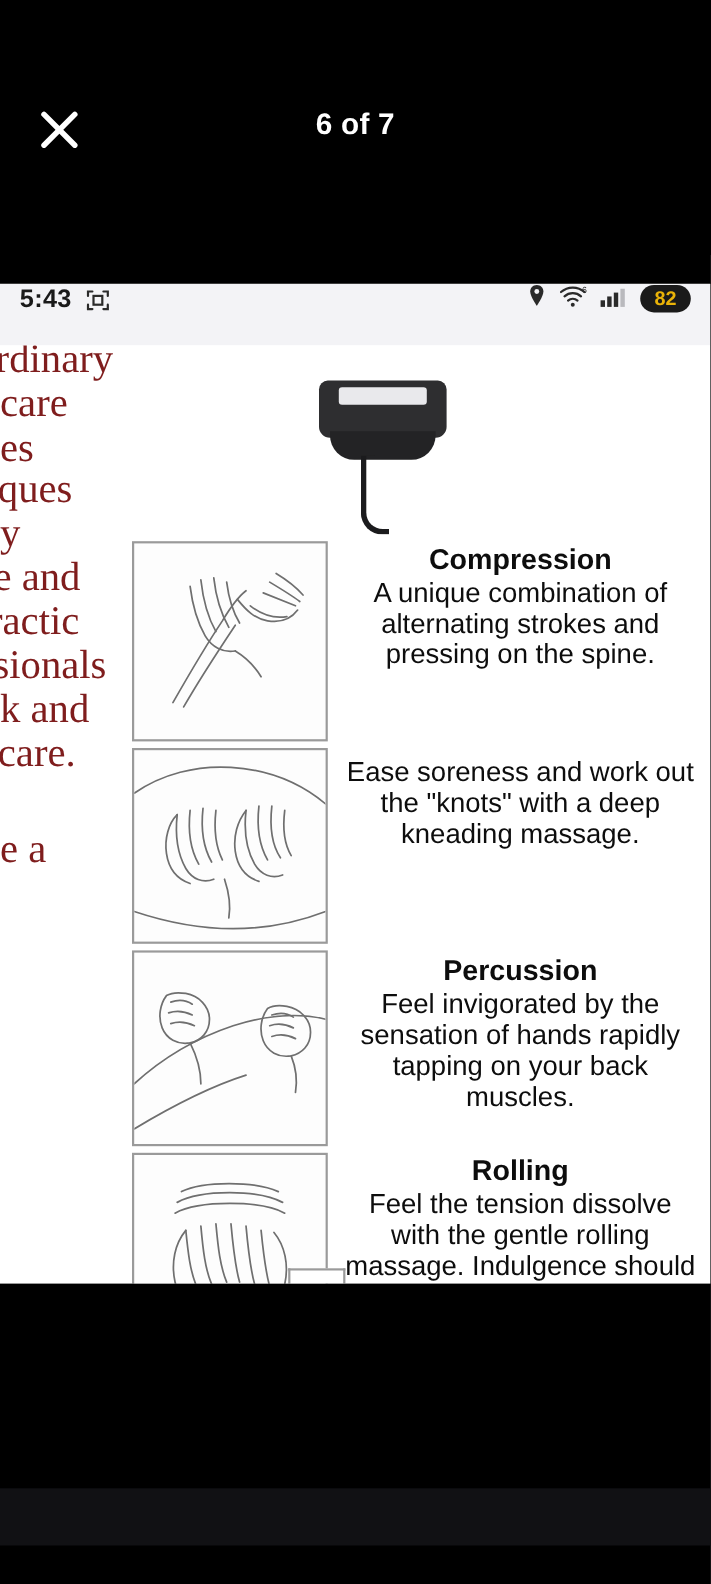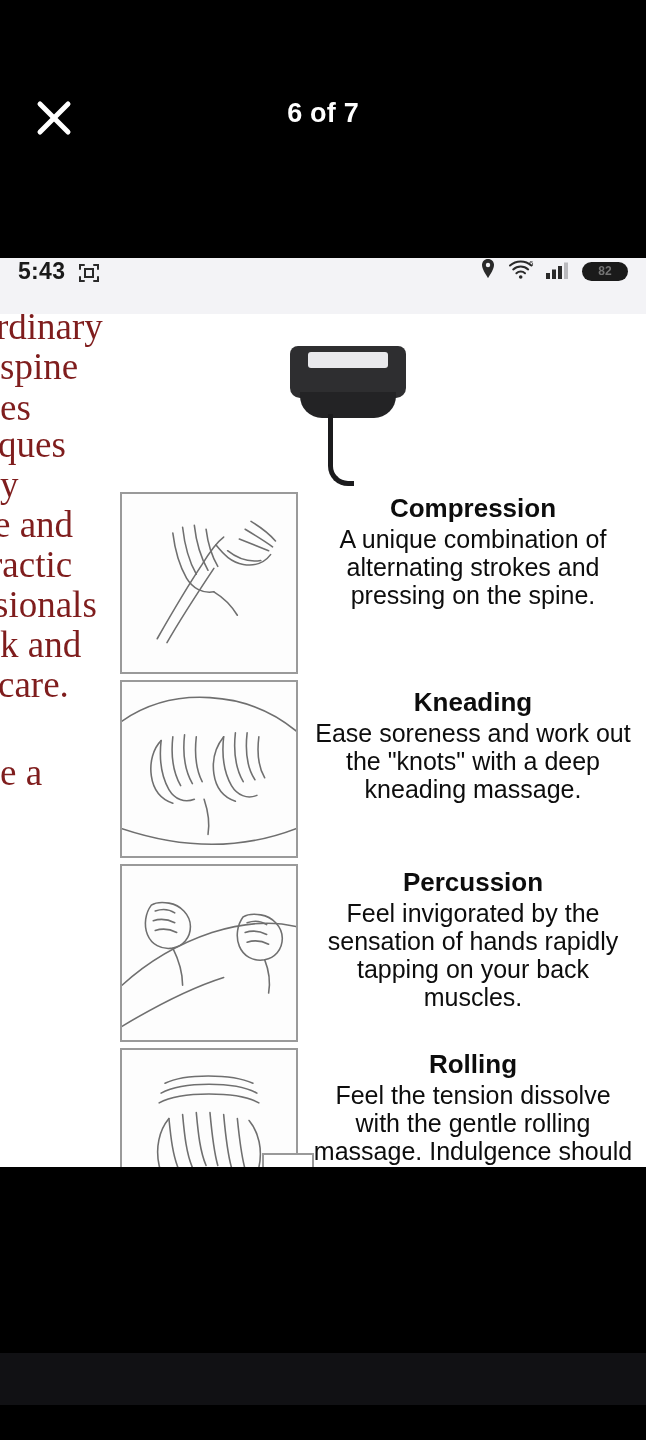--- a/index.html
+++ b/index.html
@@ -85,23 +85,23 @@
     position: relative;
   }
   .status-right {
     margin-left: auto;
     display: flex;
     align-items: center;
     gap: 11px;
   }
   .batt-pill {
     background: #1a1a1a;
-    color: #737373;
+    color: #eab308;
     border-radius: 14px;
-    font-size: 12px;
+    font-size: 18px;
     font-weight: bold;
     padding: 3px 11px 4px 11px;
     line-height: 1;
     min-width: 46px;
     text-align: center;
   }
 
   
   .page {
     position: relative;
@@ -300,21 +300,21 @@
           </svg>
         </span>
         <span class="batt-pill">82</span>
       </div>
     </div>
 
     <div class="page">
 
       <div class="left-col">
         <div class="ln" style="left:-4px;  top:-6px;">rdinary</div>
-        <div class="ln" style="left:0px;   top:34px;">spine</div>
+        <div class="ln" style="left:0px;   top:34px;">care</div>
         <div class="ln" style="left:0px;   top:75px;">es</div>
         <div class="ln" style="left:-2px;  top:112px;">ques</div>
         <div class="ln" style="left:0px;   top:152px;">y</div>
         <div class="ln" style="left:-6px;  top:192px;">e and</div>
         <div class="ln" style="left:-10px; top:232px;">ractic</div>
         <div class="ln" style="left:-6px;  top:272px;">sionals</div>
         <div class="ln" style="left:0px;   top:312px;">k and</div>
         <div class="ln" style="left:-2px;  top:352px;">care.</div>
         <div class="ln" style="left:0px;   top:440px;">e a</div>
       </div>
@@ -364,21 +364,20 @@
                 <path d="M104 56 C102 74 104 92 112 106 C118 116 128 120 138 116"></path>
                 <path d="M116 52 C114 70 116 88 124 102"></path>
                 <path d="M128 52 C126 70 128 88 136 100"></path>
                 <path d="M140 56 C138 72 140 88 146 98"></path>
                 <path d="M104 56 C96 66 92 80 94 94 C96 108 104 118 116 122"></path>
                 <path d="M84 120 C88 132 90 144 88 156"></path>
               </g>
             </svg>
           </div>
           <div class="tech-text">
-            <div class="tech-title">Kneading</div>
             <div class="tech-desc">Ease soreness and work out the "knots" with a deep kneading massage.</div>
           </div>
         </div>
 
         <div class="tech-row r3">
           <div class="thumb">
             <svg viewBox="0 0 178 178" preserveAspectRatio="none" aria-hidden="true">
               <g fill="none" stroke="#6f6f6f" stroke-width="1.6" stroke-linecap="round">
                 <path d="M0 122 C24 100 56 80 92 68 C124 58 154 56 178 62"></path>
                 <path d="M0 164 C30 146 66 126 104 114"></path>

